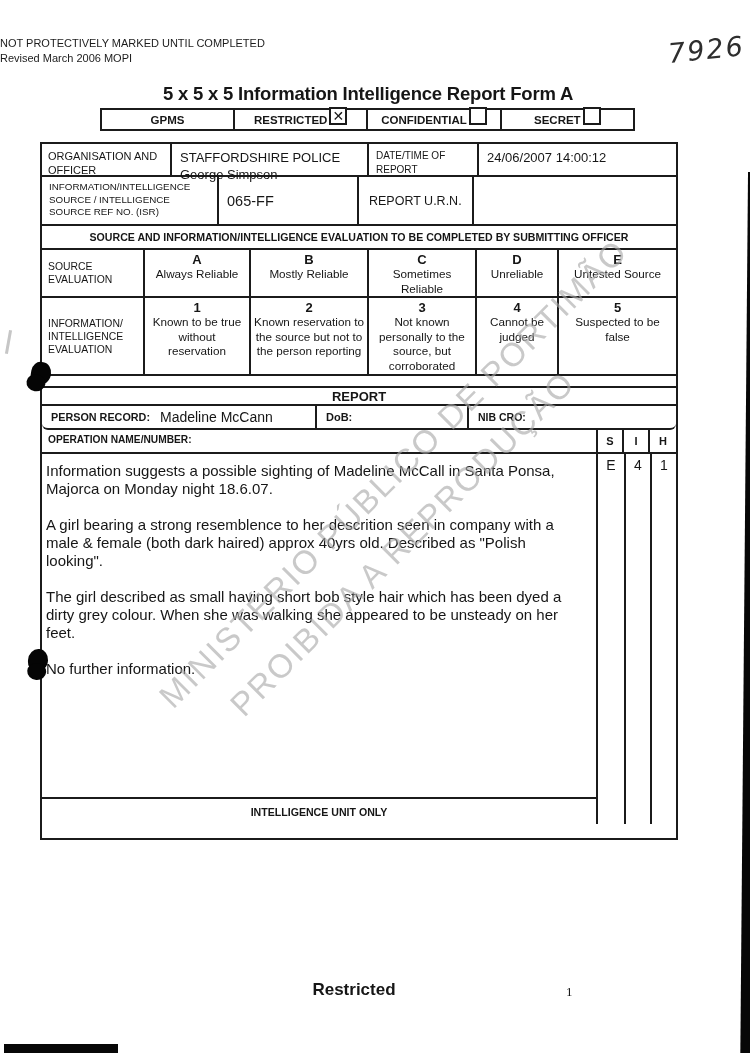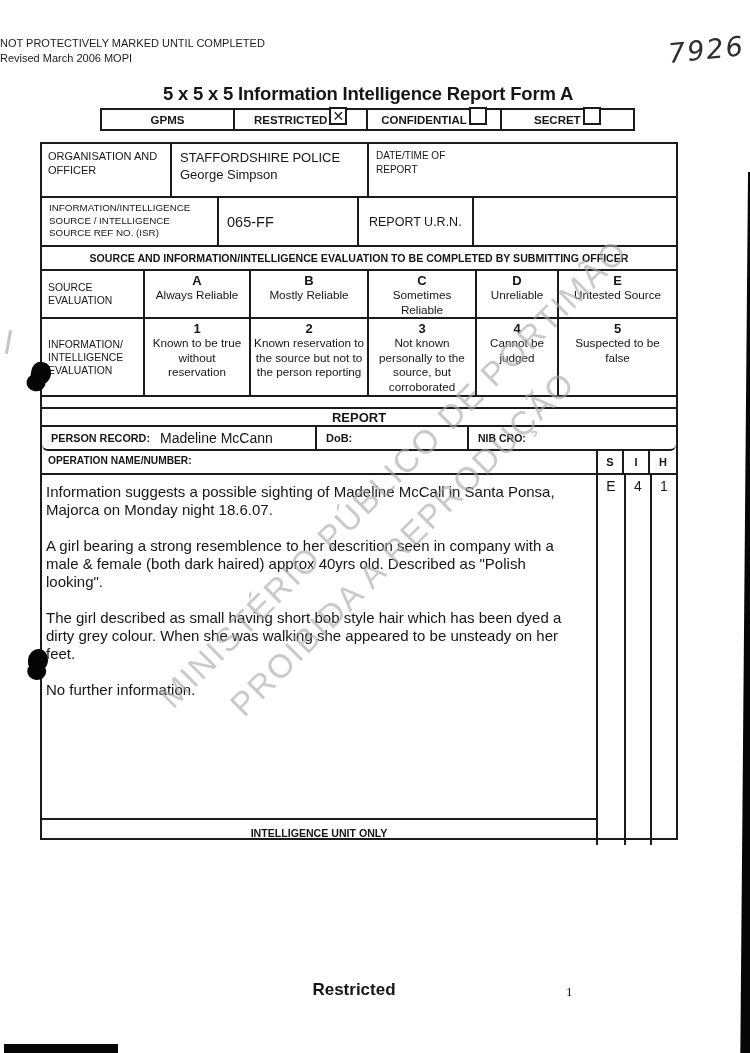--- a/index.html
+++ b/index.html
@@ -30,21 +30,21 @@
         align-items:center;justify-content:center;font-size:14px;line-height:1;
         font-weight:normal;}
 
   
   .form{position:absolute;left:40px;top:142px;width:638px;height:698px;
         border:2px solid #1b1b1b;box-sizing:border-box;}
   .frow{display:flex;border-bottom:2px solid #1b1b1b;box-sizing:border-box;}
   .fcell{border-right:2px solid #1b1b1b;box-sizing:border-box;}
   .fcell:last-child{border-right:none;}
 
-  .row-org{height:54px;}
+  .row-org{height:33px;}
   .c-orglabel{width:130px;padding:5px 6px;font-size:11px;line-height:14px;}
   .c-orgval{width:197px;padding:5px 8px;font-size:13px;line-height:17px;}
   .c-dtlabel{width:110px;padding:5px 28px 5px 7px;font-size:10px;line-height:14px;}
   .c-dtval{flex:1;padding:6px 8px;font-size:13px;}
 
   .row-src{height:49px;}
   .c-srclabel{width:177px;padding:4px 7px;font-size:9.8px;line-height:12.5px;}
   .c-isr{width:140px;padding:0 8px;font-size:14.5px;display:flex;align-items:center;}
   .c-urn{width:115px;padding:0 10px;font-size:12.5px;display:flex;align-items:center;}
   .c-urnval{flex:1;}
@@ -152,20 +152,21 @@
 
   <div class="form">
 
     <div class="frow row-org">
       <div class="fcell c-orglabel">ORGANISATION AND OFFICER</div>
       <div class="fcell c-orgval">
         <div>STAFFORDSHIRE POLICE</div>
         <div>George Simpson</div>
       </div>
       <div class="fcell c-dtlabel">DATE/TIME OF REPORT</div>
+      <div class="fcell c-dtval">24/06/2007 14:00:12</div>
     </div>
 
     <div class="frow row-src">
       <div class="fcell c-srclabel">INFORMATION/INTELLIGENCE SOURCE / INTELLIGENCE SOURCE  REF NO. (ISR)</div>
       <div class="fcell c-isr">065-FF</div>
       <div class="fcell c-urn">REPORT U.R.N.</div>
       <div class="fcell c-dtval c-urnval"></div>
     </div>
 
     <div class="frow row-evalhdr">SOURCE AND INFORMATION/INTELLIGENCE EVALUATION TO BE COMPLETED BY SUBMITTING OFFICER</div>

